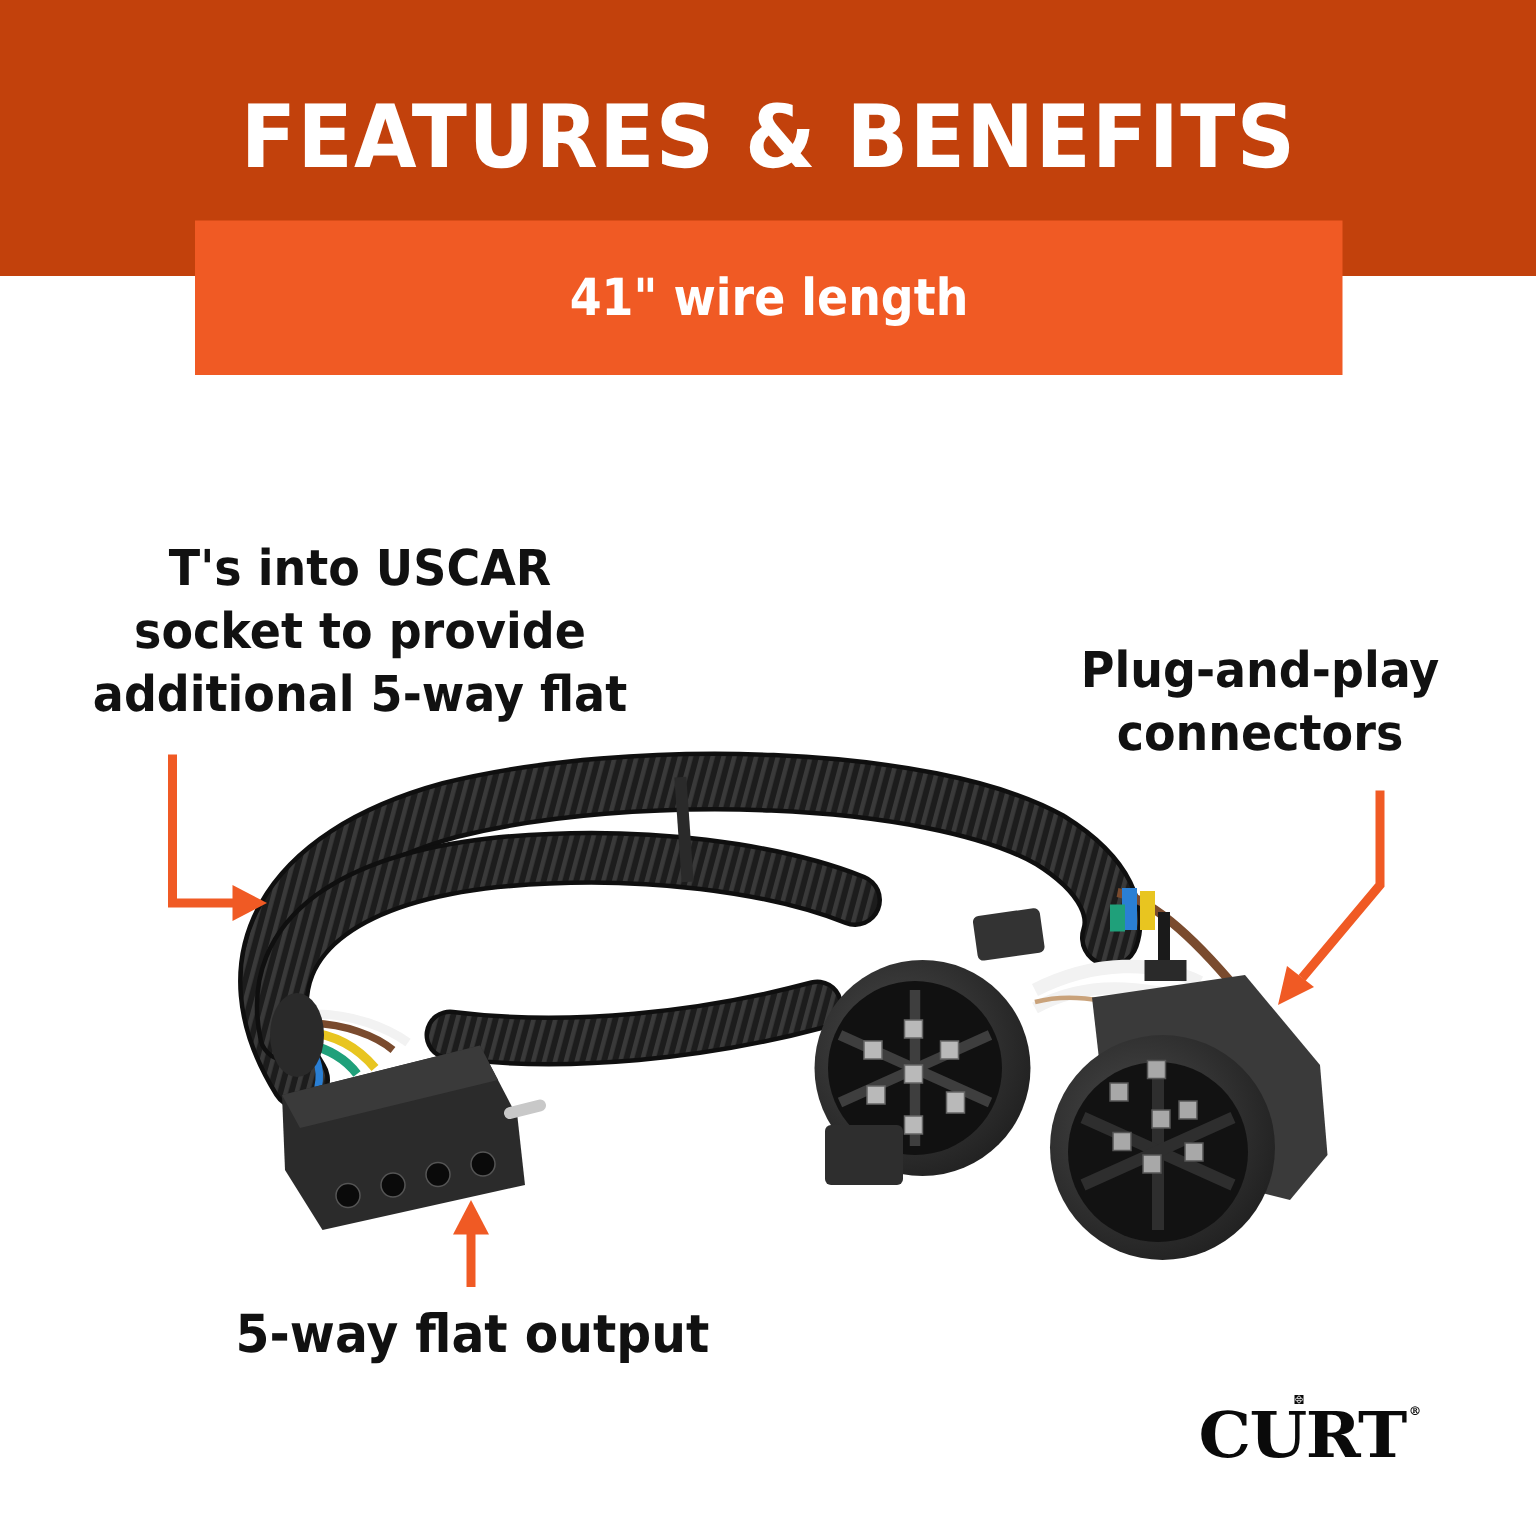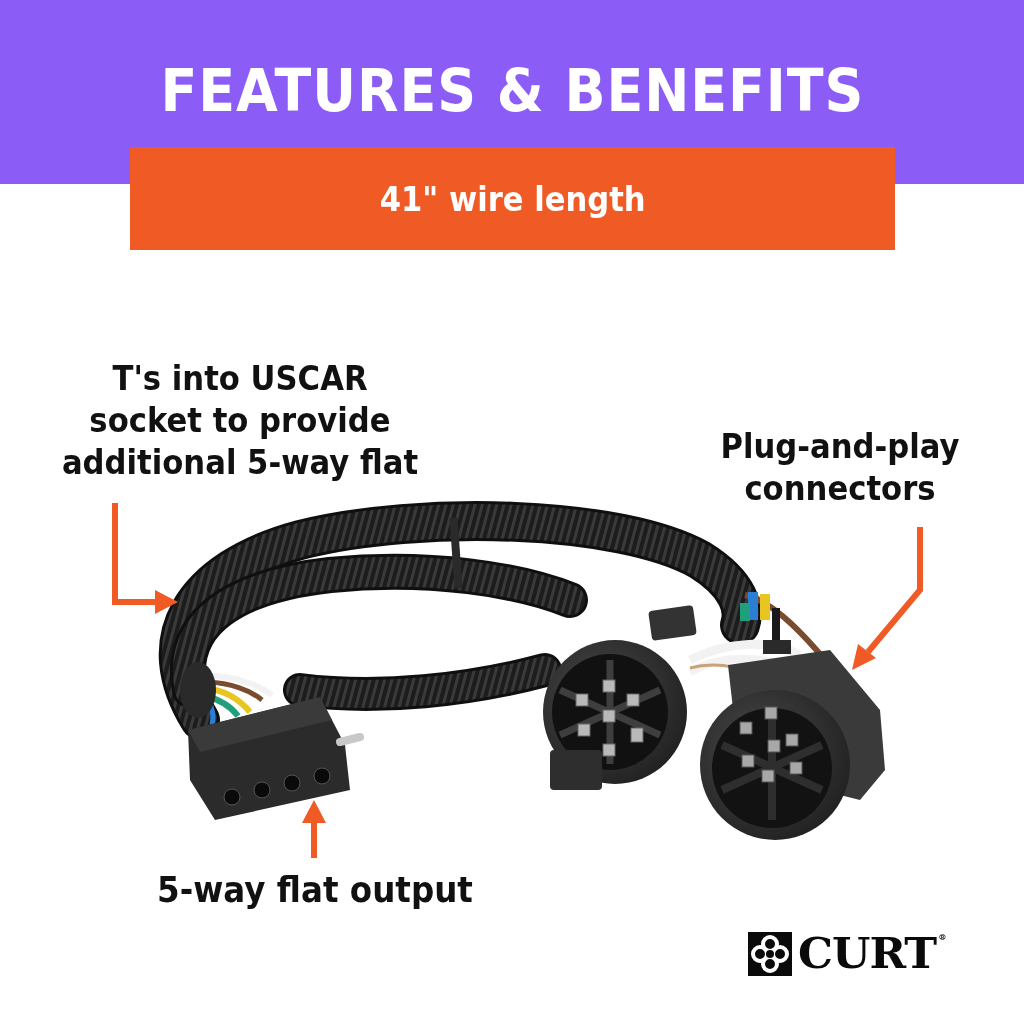--- a/index.html
+++ b/index.html
@@ -1,33 +1,33 @@
 <!DOCTYPE html>
 <html><head>
 <meta charset="utf-8">
 <style>
   html, body { margin: 0; padding: 0; }
   body { width: 1024px; height: 1024px; background: #ffffff; position: relative; overflow: hidden;
          font-family: "DejaVu Sans", "Liberation Sans", sans-serif; }
-  .header-bar { position: absolute; left: 0; top: 0; width: 1024px; height: 184px; background: #8b5cf6;
+  .header-bar { position: absolute; left: 0; top: 0; width: 1024px; height: 184px; background: #c2410c;
                 display: flex; align-items: center; justify-content: center; }
   .header-title { color: #ffffff; font-family: "DejaVu Sans", sans-serif; font-weight: bold;
                   font-size: 58px; letter-spacing: 1px; transform: scaleX(0.93); margin-top: -2px; }
   .sub-banner { position: absolute; left: 130px; top: 147px; width: 765px; height: 103px; background: #f05a24;
                 display: flex; align-items: center; justify-content: center; }
   .sub-title { color: #ffffff; font-family: "DejaVu Sans", sans-serif; font-weight: bold; font-size: 34px;
                transform: scaleX(0.9); }
   .callout { position: absolute; color: #111111; font-family: "DejaVu Sans", sans-serif; font-weight: bold;
              text-align: center; line-height: 1.28; }
   .callout-1 { left: 30px; top: 358px; width: 420px; font-size: 33px; transform: scaleX(0.93); }
   .callout-2 { left: 690px; top: 426px; width: 300px; font-size: 33px; transform: scaleX(0.93); }
   .callout-3 { left: 130px; top: 868px; width: 370px; font-size: 35px; transform: scaleX(0.93); }
   .callout span { display: block; white-space: nowrap; }
   svg.layer { position: absolute; left: 0; top: 0; }
-  .logo { position: absolute; left: 748px; top: 930px; width: 200px; height: 48px; display: flex; align-items: center; }
+  .logo { position: absolute; left: 766px; top: 930px; width: 200px; height: 48px; display: flex; align-items: center; flex-direction: column; }
   .logo-mark { width: 44px; height: 44px; }
   .logo-text { font-family: "DejaVu Serif", serif; font-weight: bold; font-size: 42px; color: #0a0a0a;
                margin-left: 6px; letter-spacing: -1px; transform: scaleX(1.05); transform-origin: left; line-height: 1; }
   .logo-reg { font-size: 8px; vertical-align: top; margin-left: 2px; }
 </style>
 </head>
 <body>
 
 <div class="header-bar">
   <div class="header-title">FEATURES &amp; BENEFITS</div>

